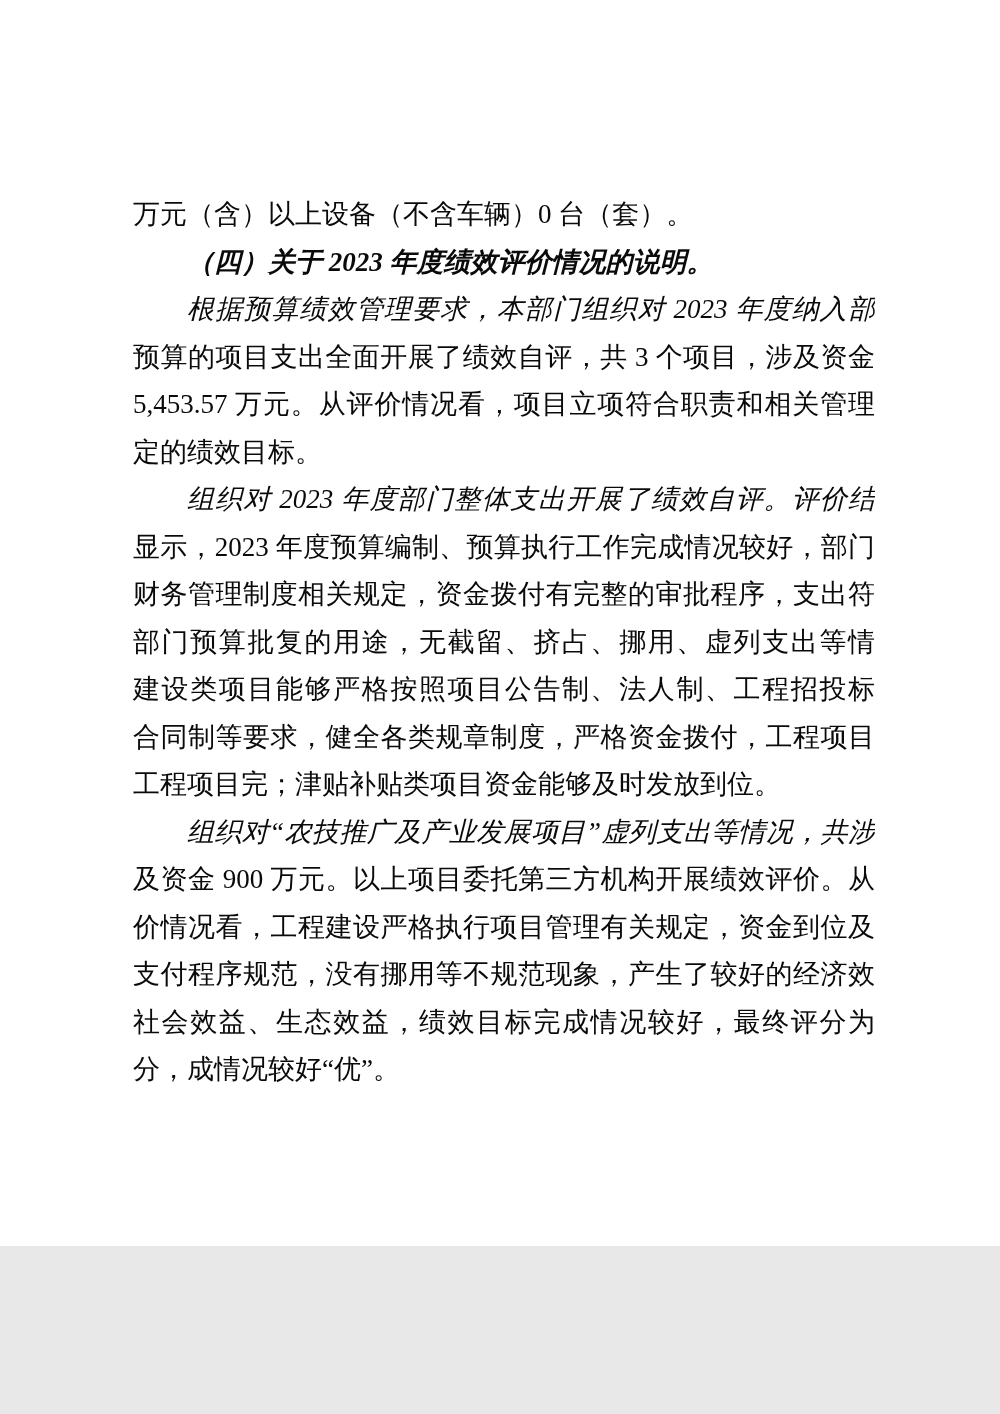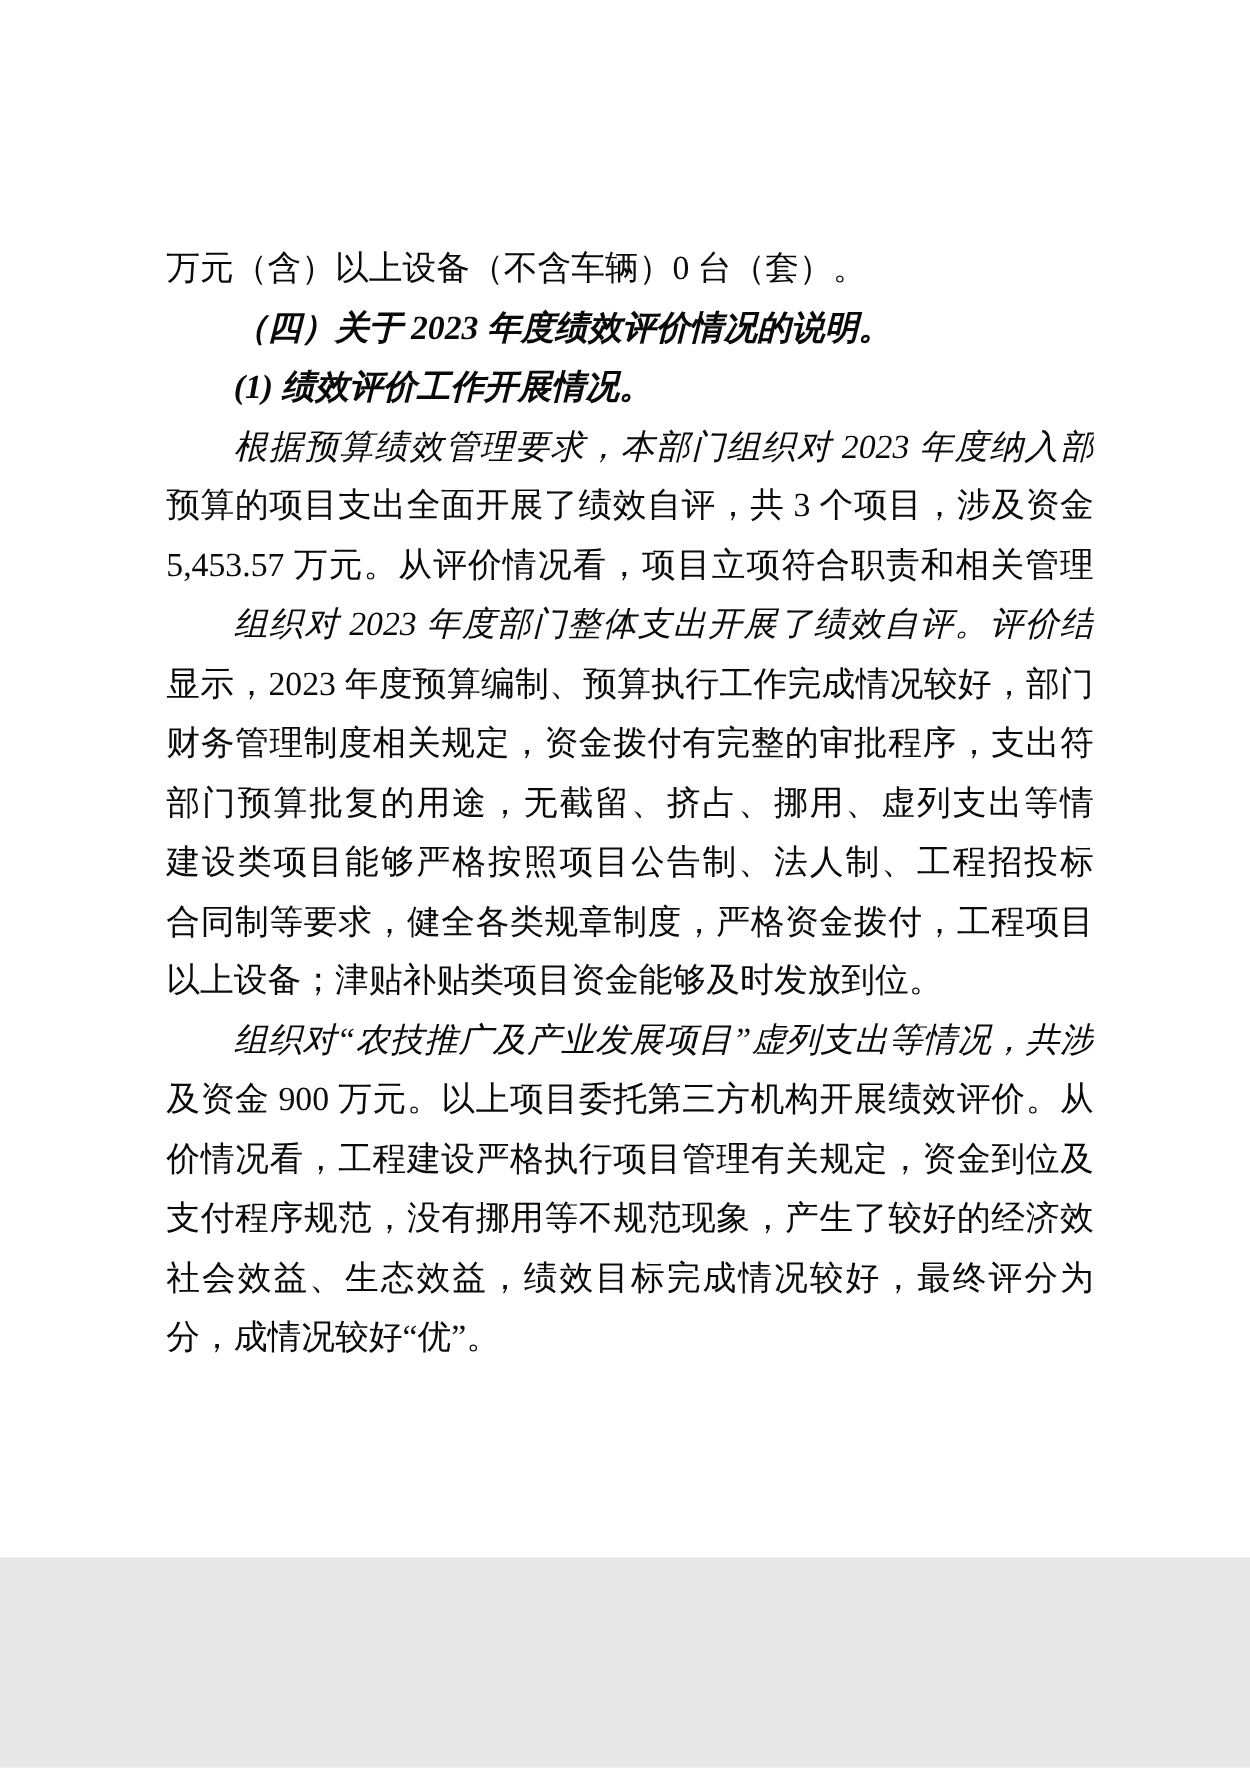--- a/index.html
+++ b/index.html
@@ -46,31 +46,31 @@
     color: #000000;
   }
 </style>
 </head>
 <body>
 
 <div class="page">
   <div class="text-block">
     <div class="line end">万元（含）以上设备（不含车辆）0 台（套）。</div>
     <div class="line indent end heading">（四）关于 2023 年度绩效评价情况的说明。</div>
-    <div class="line indent end heading">(1) 绩效评价工作开展情况。</div>
     <div class="line indent fill">根据预算绩效管理要求，本部门组织对 2023 年度纳入部门</div>
     <div class="line fill">预算的项目支出全面开展了绩效自评，共 3 个项目，涉及资金</div>
     <div class="line fill">5,453.57 万元。从评价情况看，项目立项符合职责和相关管理规</div>
+    <div class="line end">定的绩效目标。</div>
     <div class="line indent fill">组织对 2023 年度部门整体支出开展了绩效自评。评价结果</div>
     <div class="line fill">显示，2023 年度预算编制、预算执行工作完成情况较好，部门整</div>
     <div class="line fill">财务管理制度相关规定，资金拨付有完整的审批程序，支出符合</div>
     <div class="line fill">部门预算批复的用途，无截留、挤占、挪用、虚列支出等情况。</div>
     <div class="line fill">建设类项目能够严格按照项目公告制、法人制、工程招投标制、</div>
     <div class="line fill">合同制等要求，健全各类规章制度，严格资金拨付，工程项目完</div>
-    <div class="line end">以上设备；津贴补贴类项目资金能够及时发放到位。</div>
+    <div class="line end">工程项目完；津贴补贴类项目资金能够及时发放到位。</div>
     <div class="line indent fill">组织对“农技推广及产业发展项目”虚列支出等情况，共涉</div>
     <div class="line fill">及资金 900 万元。以上项目委托第三方机构开展绩效评价。从评</div>
     <div class="line fill">价情况看，工程建设严格执行项目管理有关规定，资金到位及时，</div>
     <div class="line fill">支付程序规范，没有挪用等不规范现象，产生了较好的经济效益、</div>
     <div class="line fill">社会效益、生态效益，绩效目标完成情况较好，最终评分为 97.22</div>
     <div class="line end">分，成情况较好“优”。</div>
   </div>
   <div class="page-number">-21-</div>
 </div>
 

